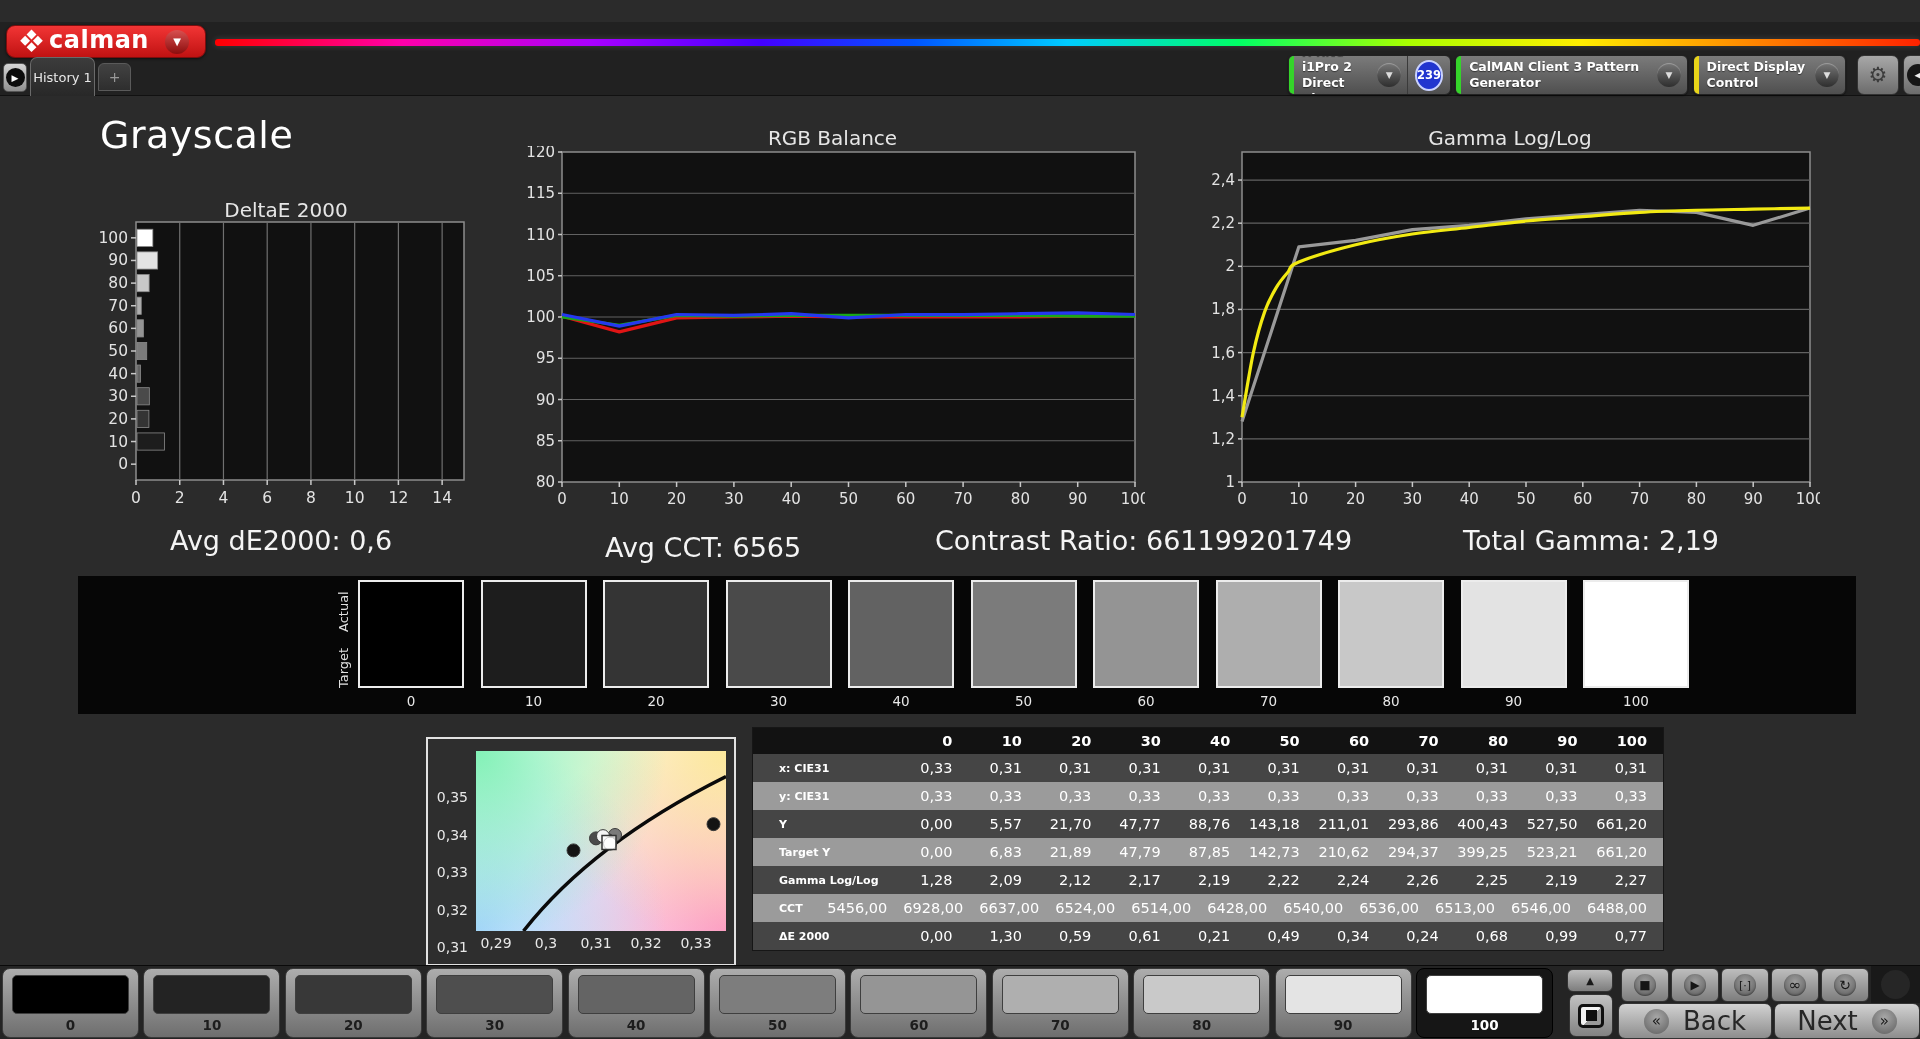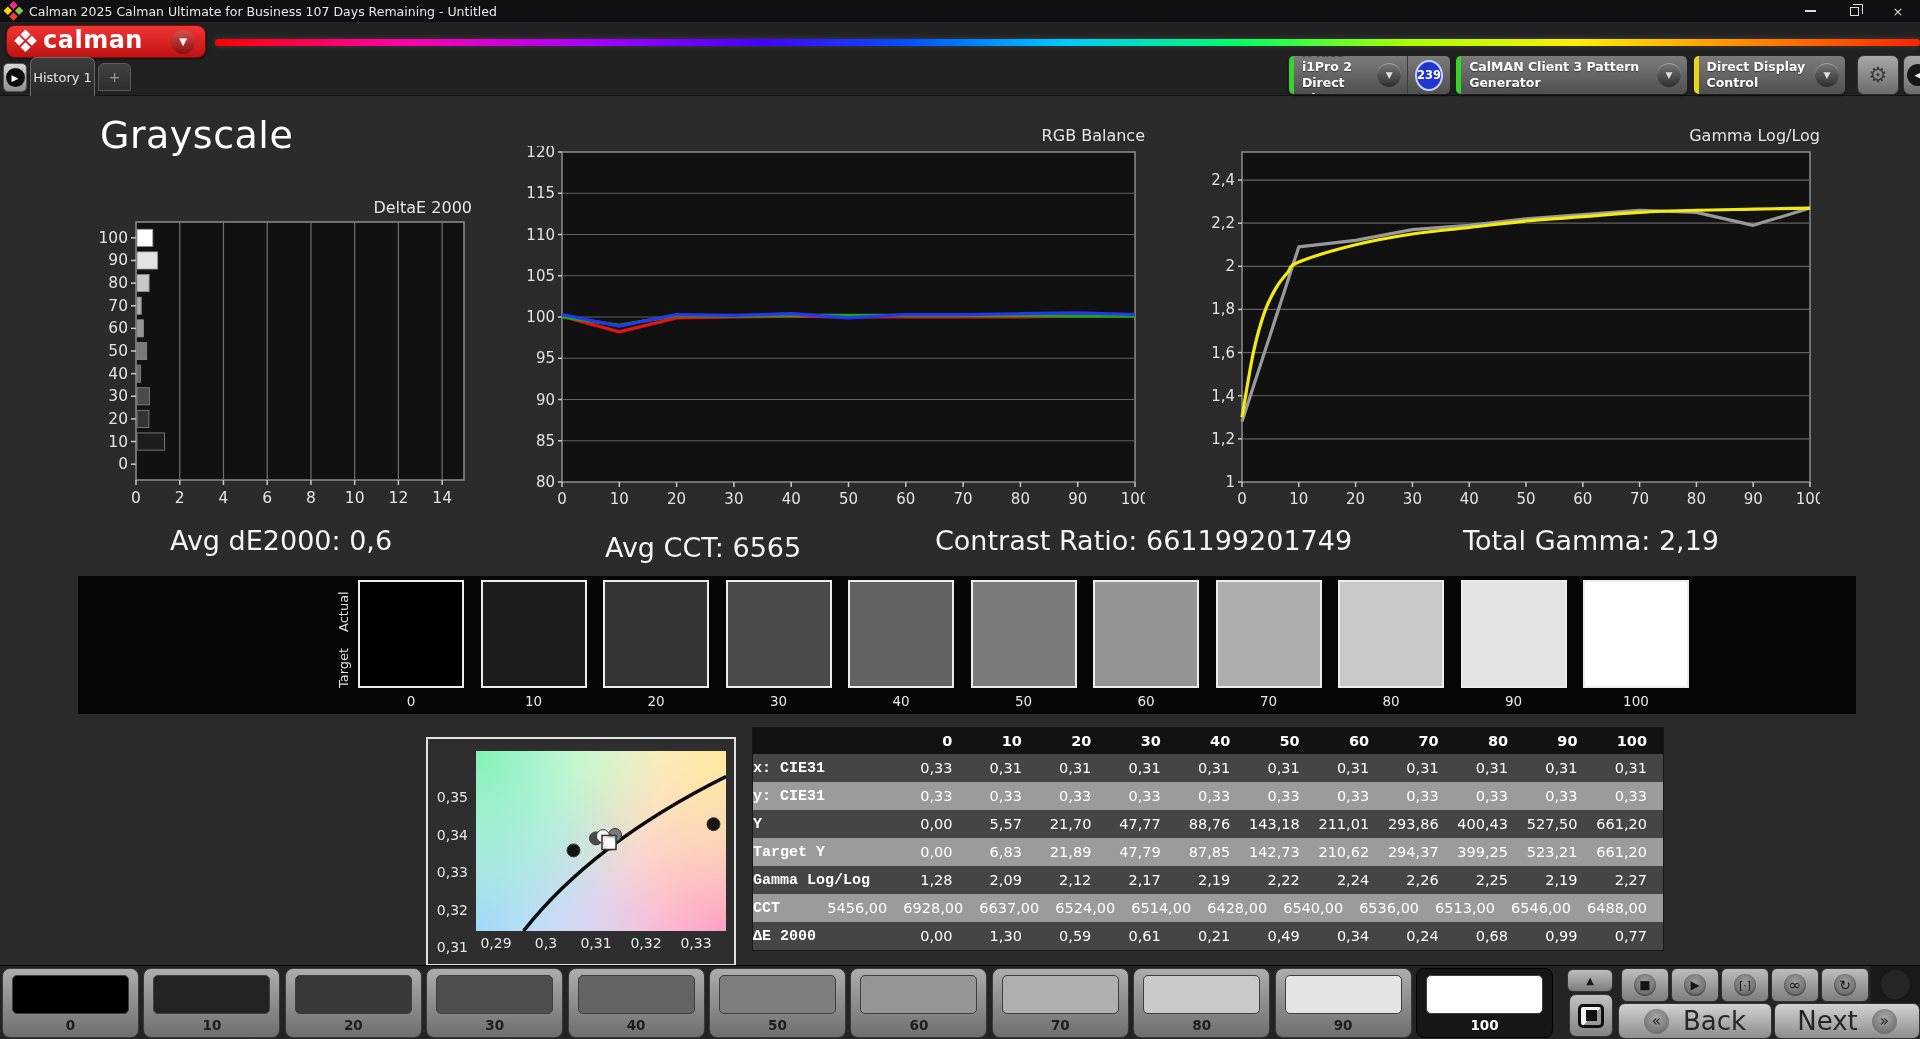--- a/index.html
+++ b/index.html
@@ -17,21 +17,21 @@
   .win-min i { display:block; width:11px; height:1.5px; background:#dcdcdc; }
   .win-restore i { display:block; width:9px; height:9px; border:1.2px solid #dcdcdc; position:relative; }
   .win-restore i::before { content:""; position:absolute; left:2px; top:-4px; width:9px; height:9px; border:1.2px solid #dcdcdc; border-left:none; border-bottom:none; }
 
   
   .header-band { position:absolute; left:0; top:22px; width:100%; height:74px; background:#212121; border-bottom:1px solid #111; }
   .rainbow { position:absolute; left:215px; top:17px; width:1705px; height:7px; border-radius:3px;
     background:linear-gradient(90deg,#f00 0%,#f0a 11%,#a0f 22%,#40f 32%,#05f 41%,#0cf 50%,#0f6 60%,#af0 70%,#fe0 80%,#f80 90%,#f20 100%);
     box-shadow:0 0 6px rgba(255,255,255,.15); }
   .calman-btn { position:absolute; left:6px; top:3px; width:200px; height:33px; border-radius:9px;
-    background:linear-gradient(#f23535,#c01212); border:1px solid #7d0d0d; display:flex; align-items:center; padding:0 10px; box-shadow:0 1px 3px rgba(0,0,0,.6); }
+    background:linear-gradient(#f23535,#c01212); border:1px solid #7d0d0d; display:flex; align-items:center; padding:0 16px; box-shadow:0 1px 3px rgba(0,0,0,.6); }
   .calman-glyph { position:relative; width:17px; height:17px; transform:rotate(45deg); display:grid; grid-template-columns:7px 7px; grid-template-rows:7px 7px; gap:1.5px; margin-right:9px; }
   .calman-glyph span { background:#fff; }
   .calman-text { color:#fff; font-size:24px; font-weight:bold; letter-spacing:.5px; line-height:1; padding-bottom:3px; }
   .logo-chevron { margin-left:auto; width:24px; height:24px; border-radius:50%; background:linear-gradient(#d85050,#8c0d0d); display:flex; align-items:center; justify-content:center; color:#fff; font-size:10px; }
 
   
   .doc-play-btn { position:absolute; left:3px; top:41px; width:24px; height:29px; border-radius:5px; background:linear-gradient(#d6d6d6,#8f8f8f); border:1px solid #555; display:flex; align-items:center; justify-content:center; }
   .doc-play-btn i { width:19px; height:19px; border-radius:50%; background:#0c0c0c; color:#fff; font-size:9px; font-style:normal; display:flex; align-items:center; justify-content:center; }
   .tab-history { position:absolute; left:30px; top:35px; width:65px; height:39px; background:linear-gradient(#3c3c3c,#282828); border:1px solid #6a6a6a; border-bottom:none; border-radius:7px 7px 0 0; color:#e8e8e8; font-size:13px; display:flex; align-items:center; justify-content:center; }
   .tab-add { position:absolute; left:98px; top:41px; width:33px; height:28px; background:linear-gradient(#424242,#2e2e2e); border:1px solid #5a5a5a; border-radius:6px 6px 0 0; color:#9a9a9a; font-size:14px; display:flex; align-items:center; justify-content:center; }
@@ -44,21 +44,21 @@
   .chev-circle i { width:24px; height:24px; border-radius:50%; background:linear-gradient(#777,#2e2e2e); color:#ddd; font-size:9px; font-style:normal; display:flex; align-items:center; justify-content:center; box-shadow:inset 0 1px 1px rgba(255,255,255,.3); }
   .tg-divider { width:1px; align-self:stretch; background:#3a3a3a; }
   .meter-badge { width:31px; height:31px; border-radius:50%; background:#2135cf; border:2px solid #c9d2ff; color:#fff; font-size:11.5px; font-weight:bold; display:flex; align-items:center; justify-content:center; margin:0 7px; }
   .gear-btn { position:absolute; left:1857px; top:33px; width:42px; height:40px; border-radius:7px; background:linear-gradient(#a8a8a8,#6c6c6c); border:1px solid #333; color:#3c3c3c; font-size:21px; display:flex; align-items:center; justify-content:center; }
   .edge-btn { position:absolute; left:1903px; top:33px; width:30px; height:40px; border-radius:7px; background:linear-gradient(#a8a8a8,#6c6c6c); border:1px solid #333; display:flex; align-items:center; }
   .edge-btn i { width:22px; height:22px; margin-left:3px; border-radius:50%; background:#161616; color:#eee; font-size:9px; font-style:normal; display:flex; align-items:center; justify-content:center; }
 
   
   .page-title { position:absolute; left:100px; top:113px; color:#fff; font-size:38px; font-weight:400; letter-spacing:.5px; }
   .chart-box { position:absolute; }
-  .chart-title { text-align:right; color:#e6e6e6; font-size:16px; height:20px; }
+  .chart-title { text-align:center; color:#e6e6e6; font-size:20px; height:20px; }
   .stat { position:absolute; color:#f4f4f4; font-size:27px; white-space:nowrap; }
 
   
   .strip { position:absolute; left:78px; top:576px; width:1778px; height:138px; background:#060606; }
   .strip-rot { position:absolute; color:#e0e0e0; font-size:13px; writing-mode:vertical-rl; transform:rotate(180deg); left:258px; text-align:center; }
   .sq { position:absolute; top:4px; width:106px; height:108px; border:2px solid #ececec; }
   .sq-label { position:absolute; top:117px; width:106px; text-align:center; color:#e8e8e8; font-size:13.5px; }
 
   
   .cur-read { position:absolute; left:92px; top:736px; color:#f2f2f2; }
@@ -77,21 +77,21 @@
   .cie-ylab { position:absolute; right:266px; width:40px; text-align:right; color:#e8e8e8; font-size:14px;margin-top:36px; }
   .cie-xlab { position:absolute; top:196px; width:44px; text-align:center; color:#e8e8e8; font-size:14px; }
   .cie-svg { position:absolute; left:0; top:0; }
 
   
   .dtable { position:absolute; left:752px; top:727px; width:912px; border:1px solid #161616; }
   .trow { display:flex; height:28px; align-items:center; }
   .trow.hdr { height:26px; background:#121212; }
   .trow.dark { background:#454545; }
   .trow.light { background:#9b9b9b; }
-  .tcell-label { width:146px; padding-left:0; color:#fff; font-weight:bold; font-size:15px;font-family:Liberation Mono, monospace; }
+  .tcell-label { width:146px; padding-left:26px; color:#fff; font-weight:bold; font-size:11px; }
   .tcell { flex:1; text-align:right; padding-right:16px; color:#fff; font-size:14.5px; }
   .trow.hdr .tcell { font-weight:bold; }
 
   
   .bottom-bar { position:absolute; left:0; top:965px; width:100%; height:74px; background:#242424; border-top:1px solid #0a0a0a; }
   .patch { position:absolute; top:2px; width:137px; height:70px; border-radius:8px; background:linear-gradient(#adadad,#6e6e6e); border:1px solid #3a3a3a; }
   .patch .pswatch { position:absolute; left:9px; right:9px; top:6px; height:39px; border-radius:5px; border:1px solid #3f3f3f; }
   .patch .plabel { position:absolute; left:0; right:0; top:48px; text-align:center; font-size:13.5px; font-weight:bold; color:#1d1d1d; }
   .patch.sel { background:#161616; border-color:#000; }
   .patch.sel .plabel { color:#fff; }
@@ -105,38 +105,20 @@
   .winpat-ico { width:26px; height:24px; border-radius:5px; border:3px solid #101010; background:linear-gradient(135deg,#f2f2f2 55%,#9a9a9a 55%); display:flex; align-items:center; justify-content:center; }
   .winpat-ico b { width:11px; height:11px; background:#101010; display:block; }
 
   svg text { font-family:"DejaVu Sans","Liberation Sans",sans-serif; }
 </style>
 </head>
 <body>
 
 <div id="screen">
 
-  <div class="titlebar">
-    <span class="app-logo">
-      <span style="background:#e82c8a"></span>
-        <span style="background:#8cc63f"></span>
-      <span style="background:#ffd400"></span>
-        <span style="background:#e8432c"></span>
-    </span>
-    <span class="title-text">Calman 2025 Calman Ultimate for Business 107 Days Remaining  - Untitled</span>
-    <div class="win-controls">
-      <div class="win-btn win-min">
-          <i></i>
-        </div>
-      <div class="win-btn win-restore">
-          <i></i>
-        </div>
-      <div class="win-btn">×</div>
-    </div>
-  </div>
 
   <div class="header-band">
     <div class="rainbow"></div>
     <div class="calman-btn">
       <span class="calman-glyph">
         <span></span>
           <span></span>
           <span></span>
           <span></span>
       </span>

